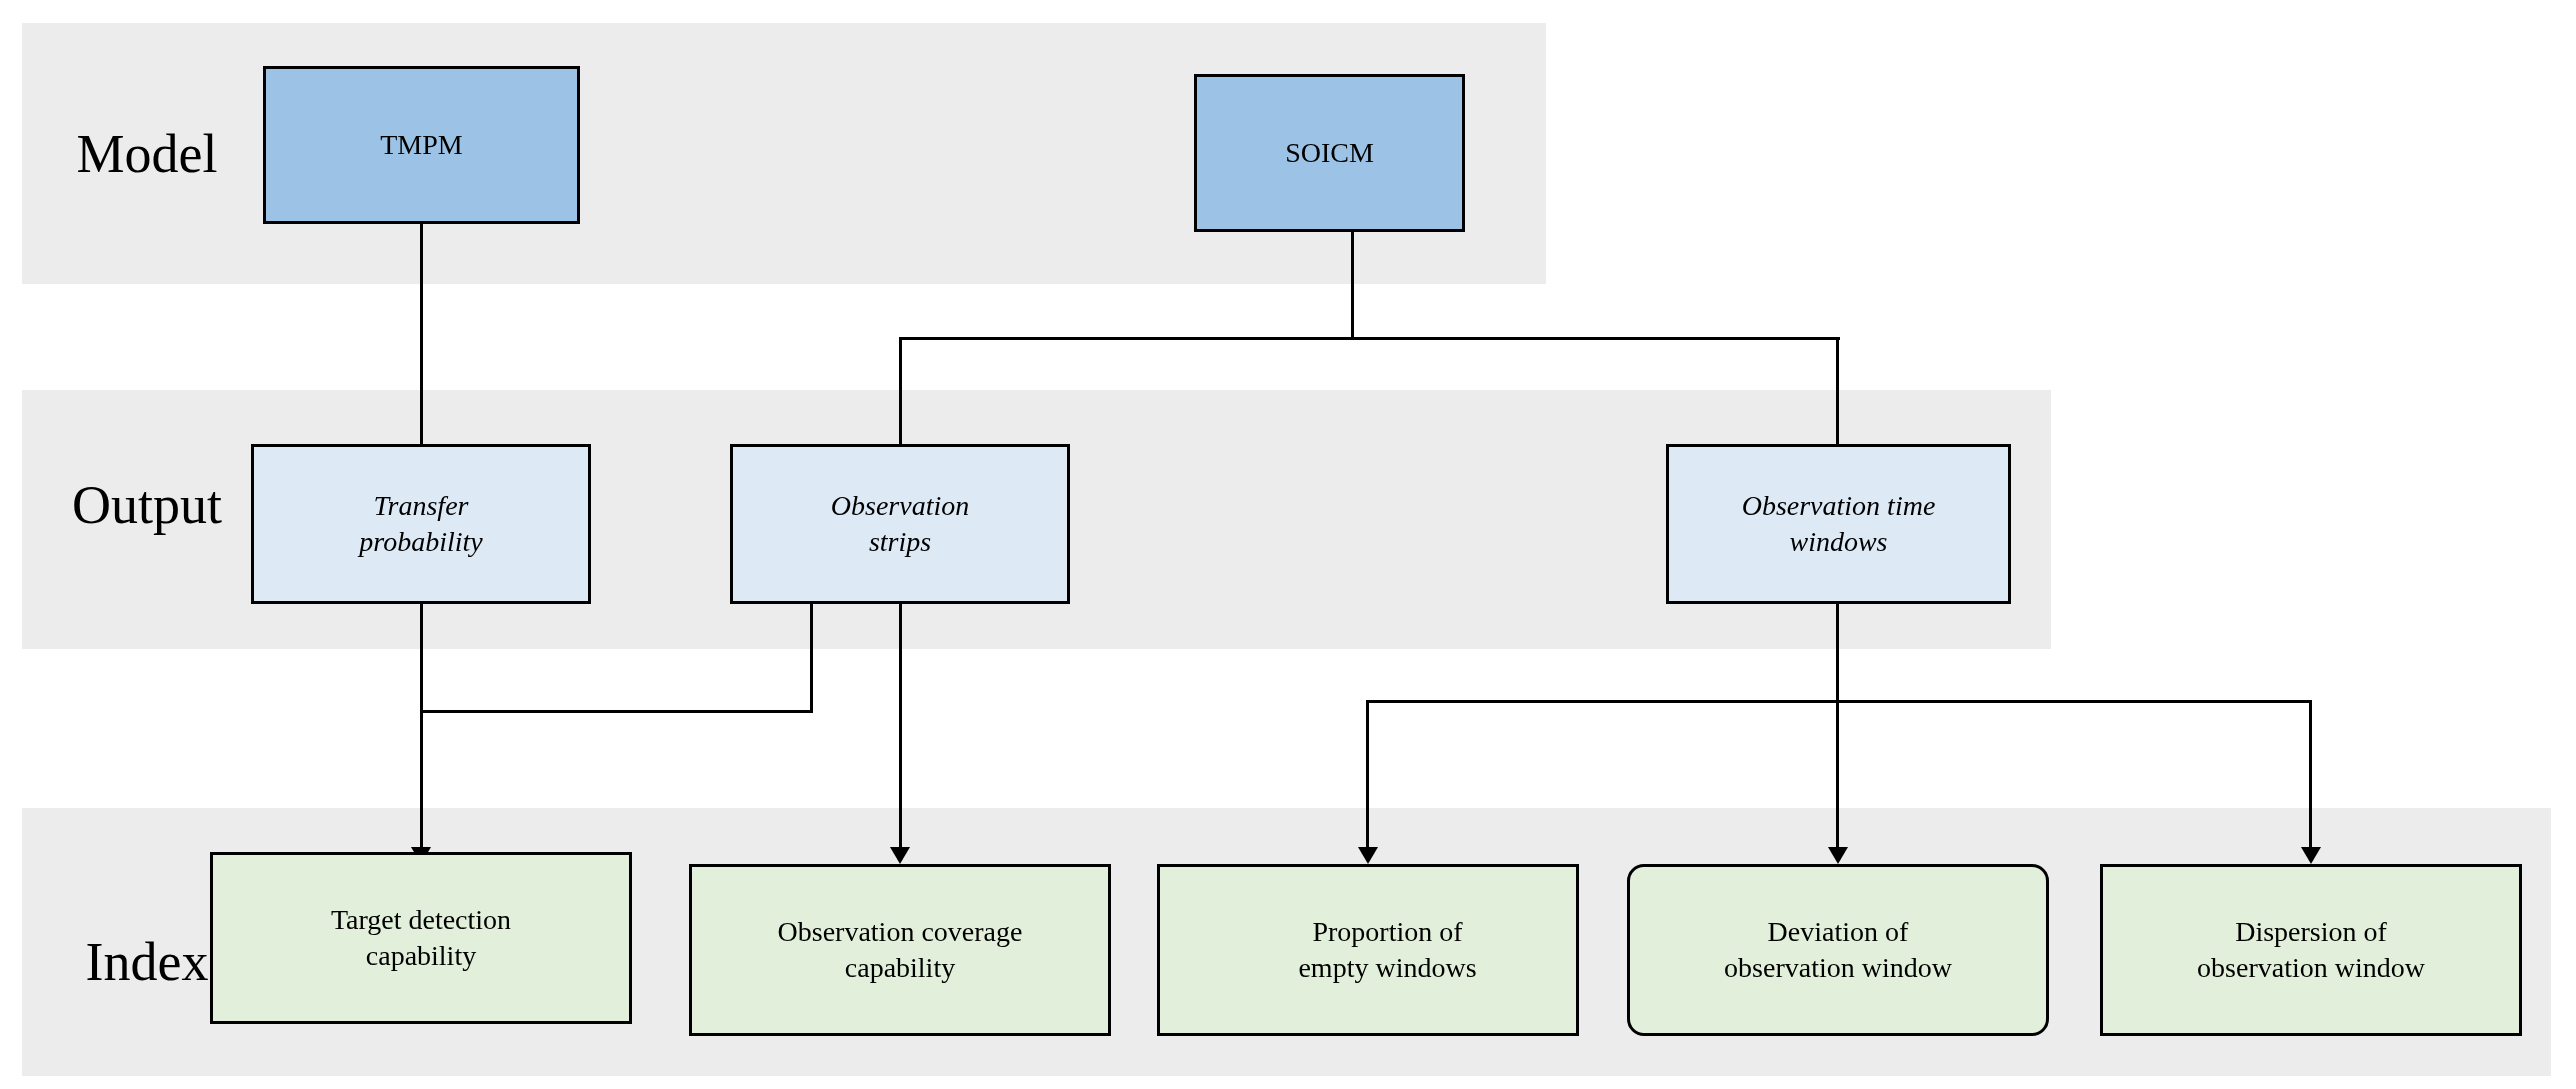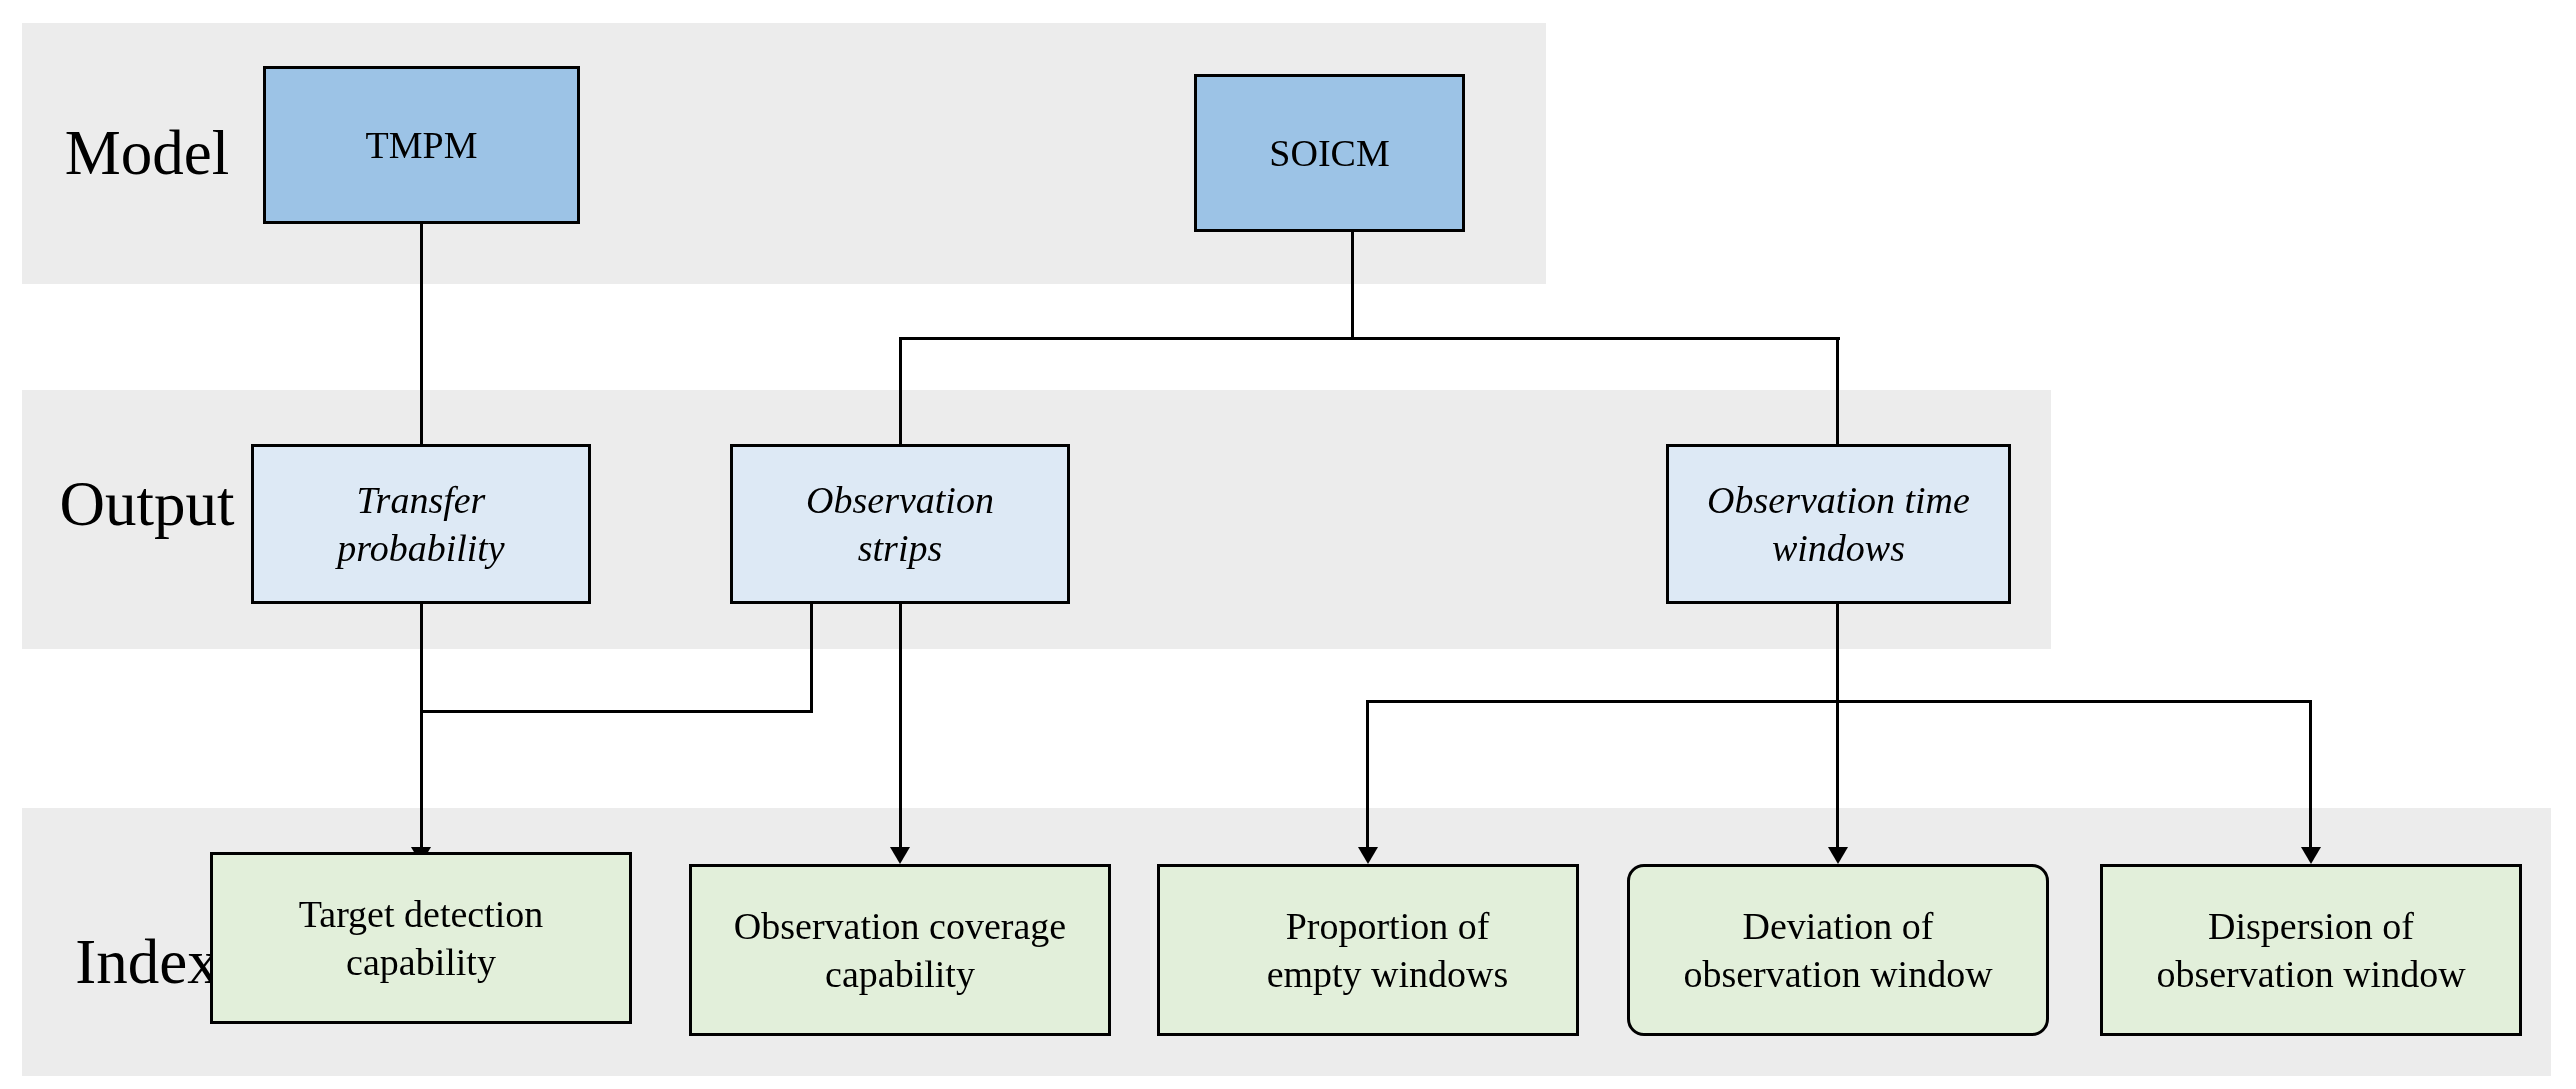--- a/index.html
+++ b/index.html
@@ -17,27 +17,27 @@
     width:2576px;height:1090px;
     background:var(--background);
     font-family:"Liberation Serif","DejaVu Serif",serif;
     color:var(--text);
     overflow:hidden;
   }
   .band{position:absolute;background:var(--band_gray);}
   .row-label{
     position:absolute;left:31px;width:232px;
     display:flex;align-items:center;justify-content:center;
-    font-size:63px;color:var(--text);
+    font-size:54px;color:var(--text);
   }
   .box{
     position:absolute;box-sizing:border-box;
     border:3.1px solid var(--line_black);
     display:flex;align-items:center;justify-content:center;
-    text-align:center;font-size:38px;line-height:1.27;
+    text-align:center;font-size:28px;line-height:1.27;
     white-space:pre-line;color:var(--text);
   }
   .model-box{background:var(--model_fill);border-width:3.9px;}
   .output-box{background:var(--output_fill);font-style:italic;}
   .index-box{background:var(--index_fill);}
   .line{position:absolute;background:var(--line_black);}
   .arrow-down{
     position:absolute;width:0;height:0;
     border-left:10px solid transparent;
     border-right:10px solid transparent;

